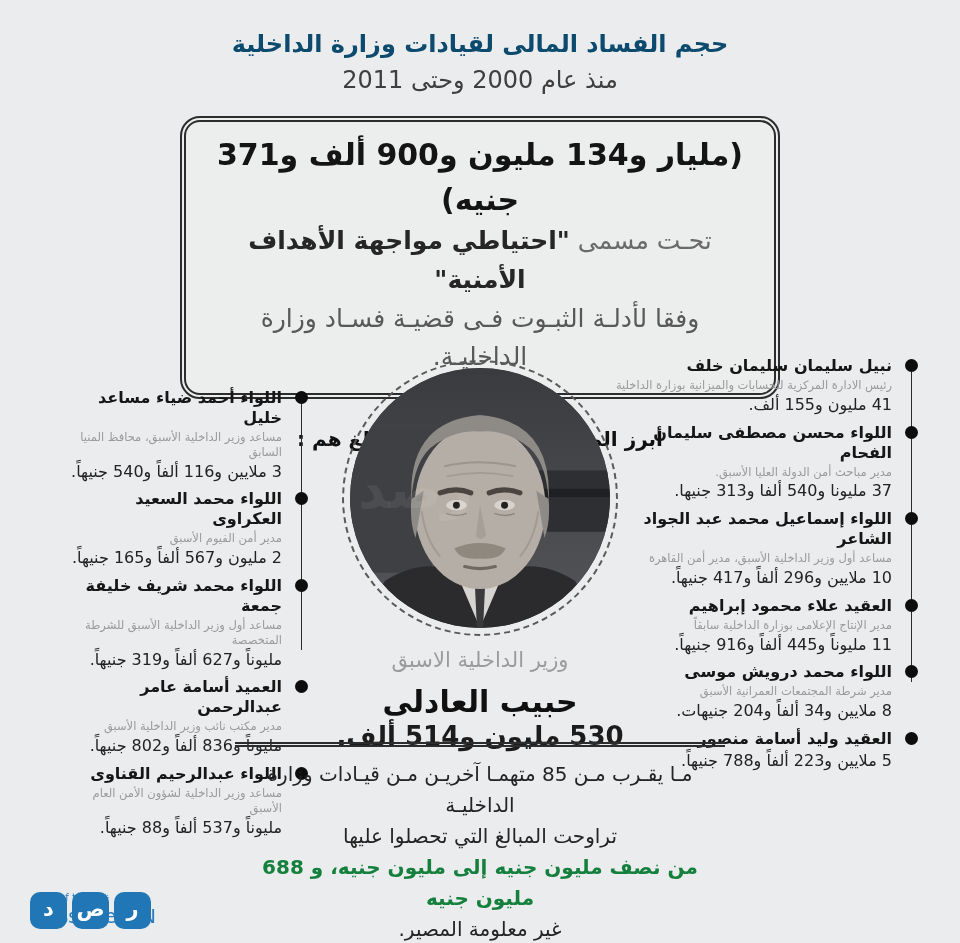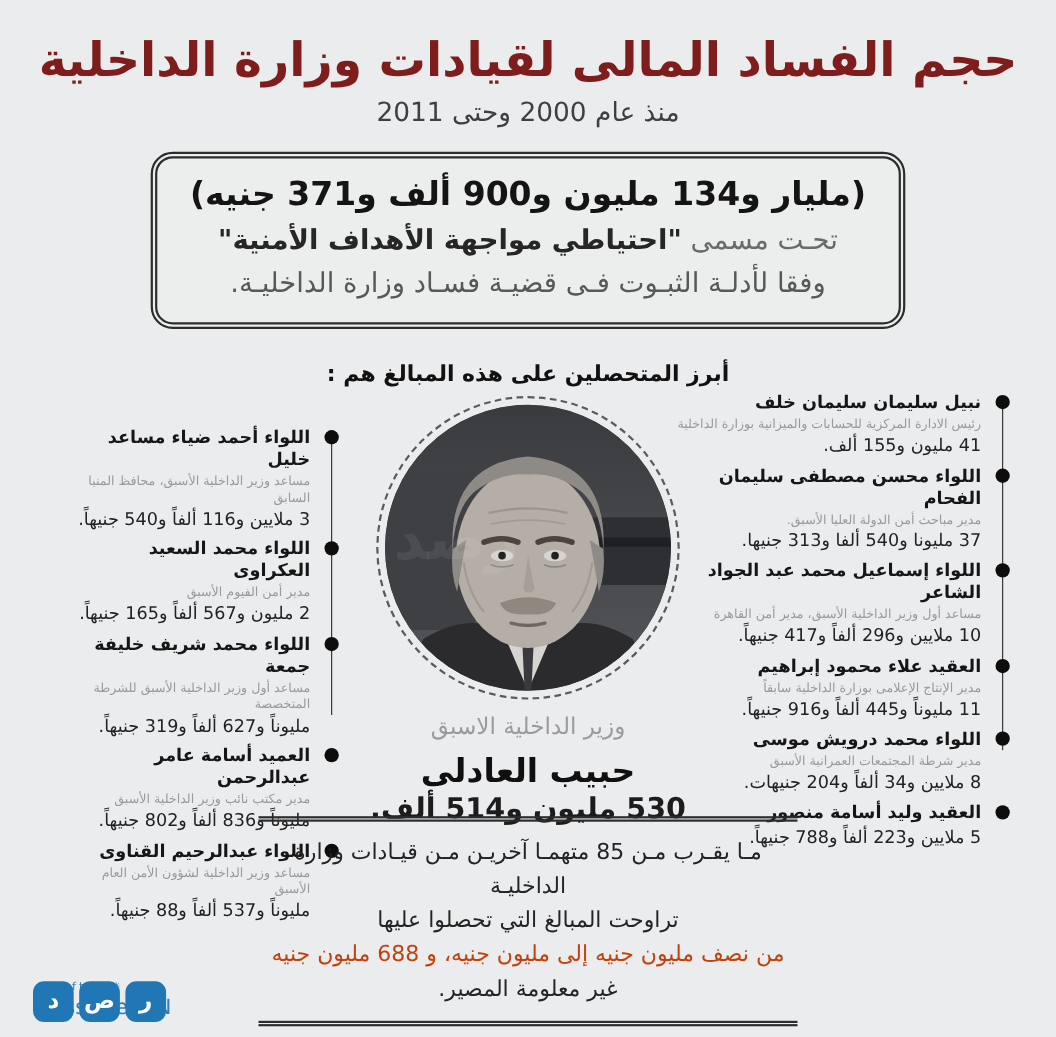--- a/index.html
+++ b/index.html
@@ -4,24 +4,24 @@
 <style>
   * { margin:0; padding:0; box-sizing:border-box; }
   html,body { background:#d8d8da; }
   body { font-family:"DejaVu Sans", sans-serif; }
   .page {
     position:relative; width:960px; height:943px; margin:0 auto;
     background:#ebecee; overflow:hidden; direction:rtl; color:#1c1c1c;
   }
   
   .top { text-align:center; padding-top:30px; }
-  .main-title { font-size:43px; font-weight:bold; color:#7f1d1d; letter-spacing:-0.5px; }
+  .main-title { font-size:24px; font-weight:bold; color:#0c4a6e; letter-spacing:-0.5px; }
   .sub-title { font-size:24px; color:#3f3f3f; margin-top:8px; font-weight:500; }
   .highlight-box {
-    width:686px; margin:22px auto 0; padding:10px 26px 16px;
+    width:600px; margin:22px auto 0; padding:10px 26px 16px;
     border:6px double #2c2c2c; border-radius:20px; background:#eceded;
     text-align:center;
   }
   .hb-amount { font-size:30px; font-weight:bold; color:#141414; line-height:1.5; }
   .hb-line2 { font-size:25px; color:#6a6a6a; line-height:1.55; }
   .hb-line2 .quoted { font-weight:bold; color:#262626; }
   .hb-line3 { font-size:25px; color:#585858; line-height:1.55; letter-spacing:0.5px; }
   .section-heading { text-align:center; margin-top:28px; font-size:20px; font-weight:bold; color:#111; }
 
   
@@ -58,21 +58,21 @@
   .e-role { font-size:11.5px; color:#9a9a9a; line-height:1.3; margin-top:2px; }
   .e-amount { font-size:16px; color:#222; line-height:1.35; margin-top:1px; font-weight:500; }
 
   
   .footer-note {
     position:absolute; top:742px; right:235px; width:490px; text-align:center;
     border-top:5px double #2c2c2c; border-bottom:5px double #2c2c2c;
     padding:12px 4px 14px;
   }
   .fn-line { font-size:20px; color:#242424; line-height:1.55; }
-  .fn-bold { font-weight:normal; color:#c2410c; }
+  .fn-bold { font-weight:bold; color:#15803d; }
 
   
   .social { position:absolute; bottom:16px; right:880px; left:34px; direction:ltr; text-align:center; width:110px; right:auto; }
   .social-icons { color:#2b7cb9; font-size:10px; letter-spacing:3px; line-height:1; }
   .social-icons span { display:inline-block; }
   .social-handle { color:#2b7cb9; font-size:19px; margin-top:2px; font-weight:400; }
   .logo-wrap { position:absolute; bottom:14px; left:30px; direction:rtl; display:flex; gap:5px; }
   .logo-sq {
     width:37px; height:37px; background:#2176b5; border-radius:10px;
     color:#fff; font-size:21px; font-weight:bold; display:flex; align-items:center; justify-content:center;

